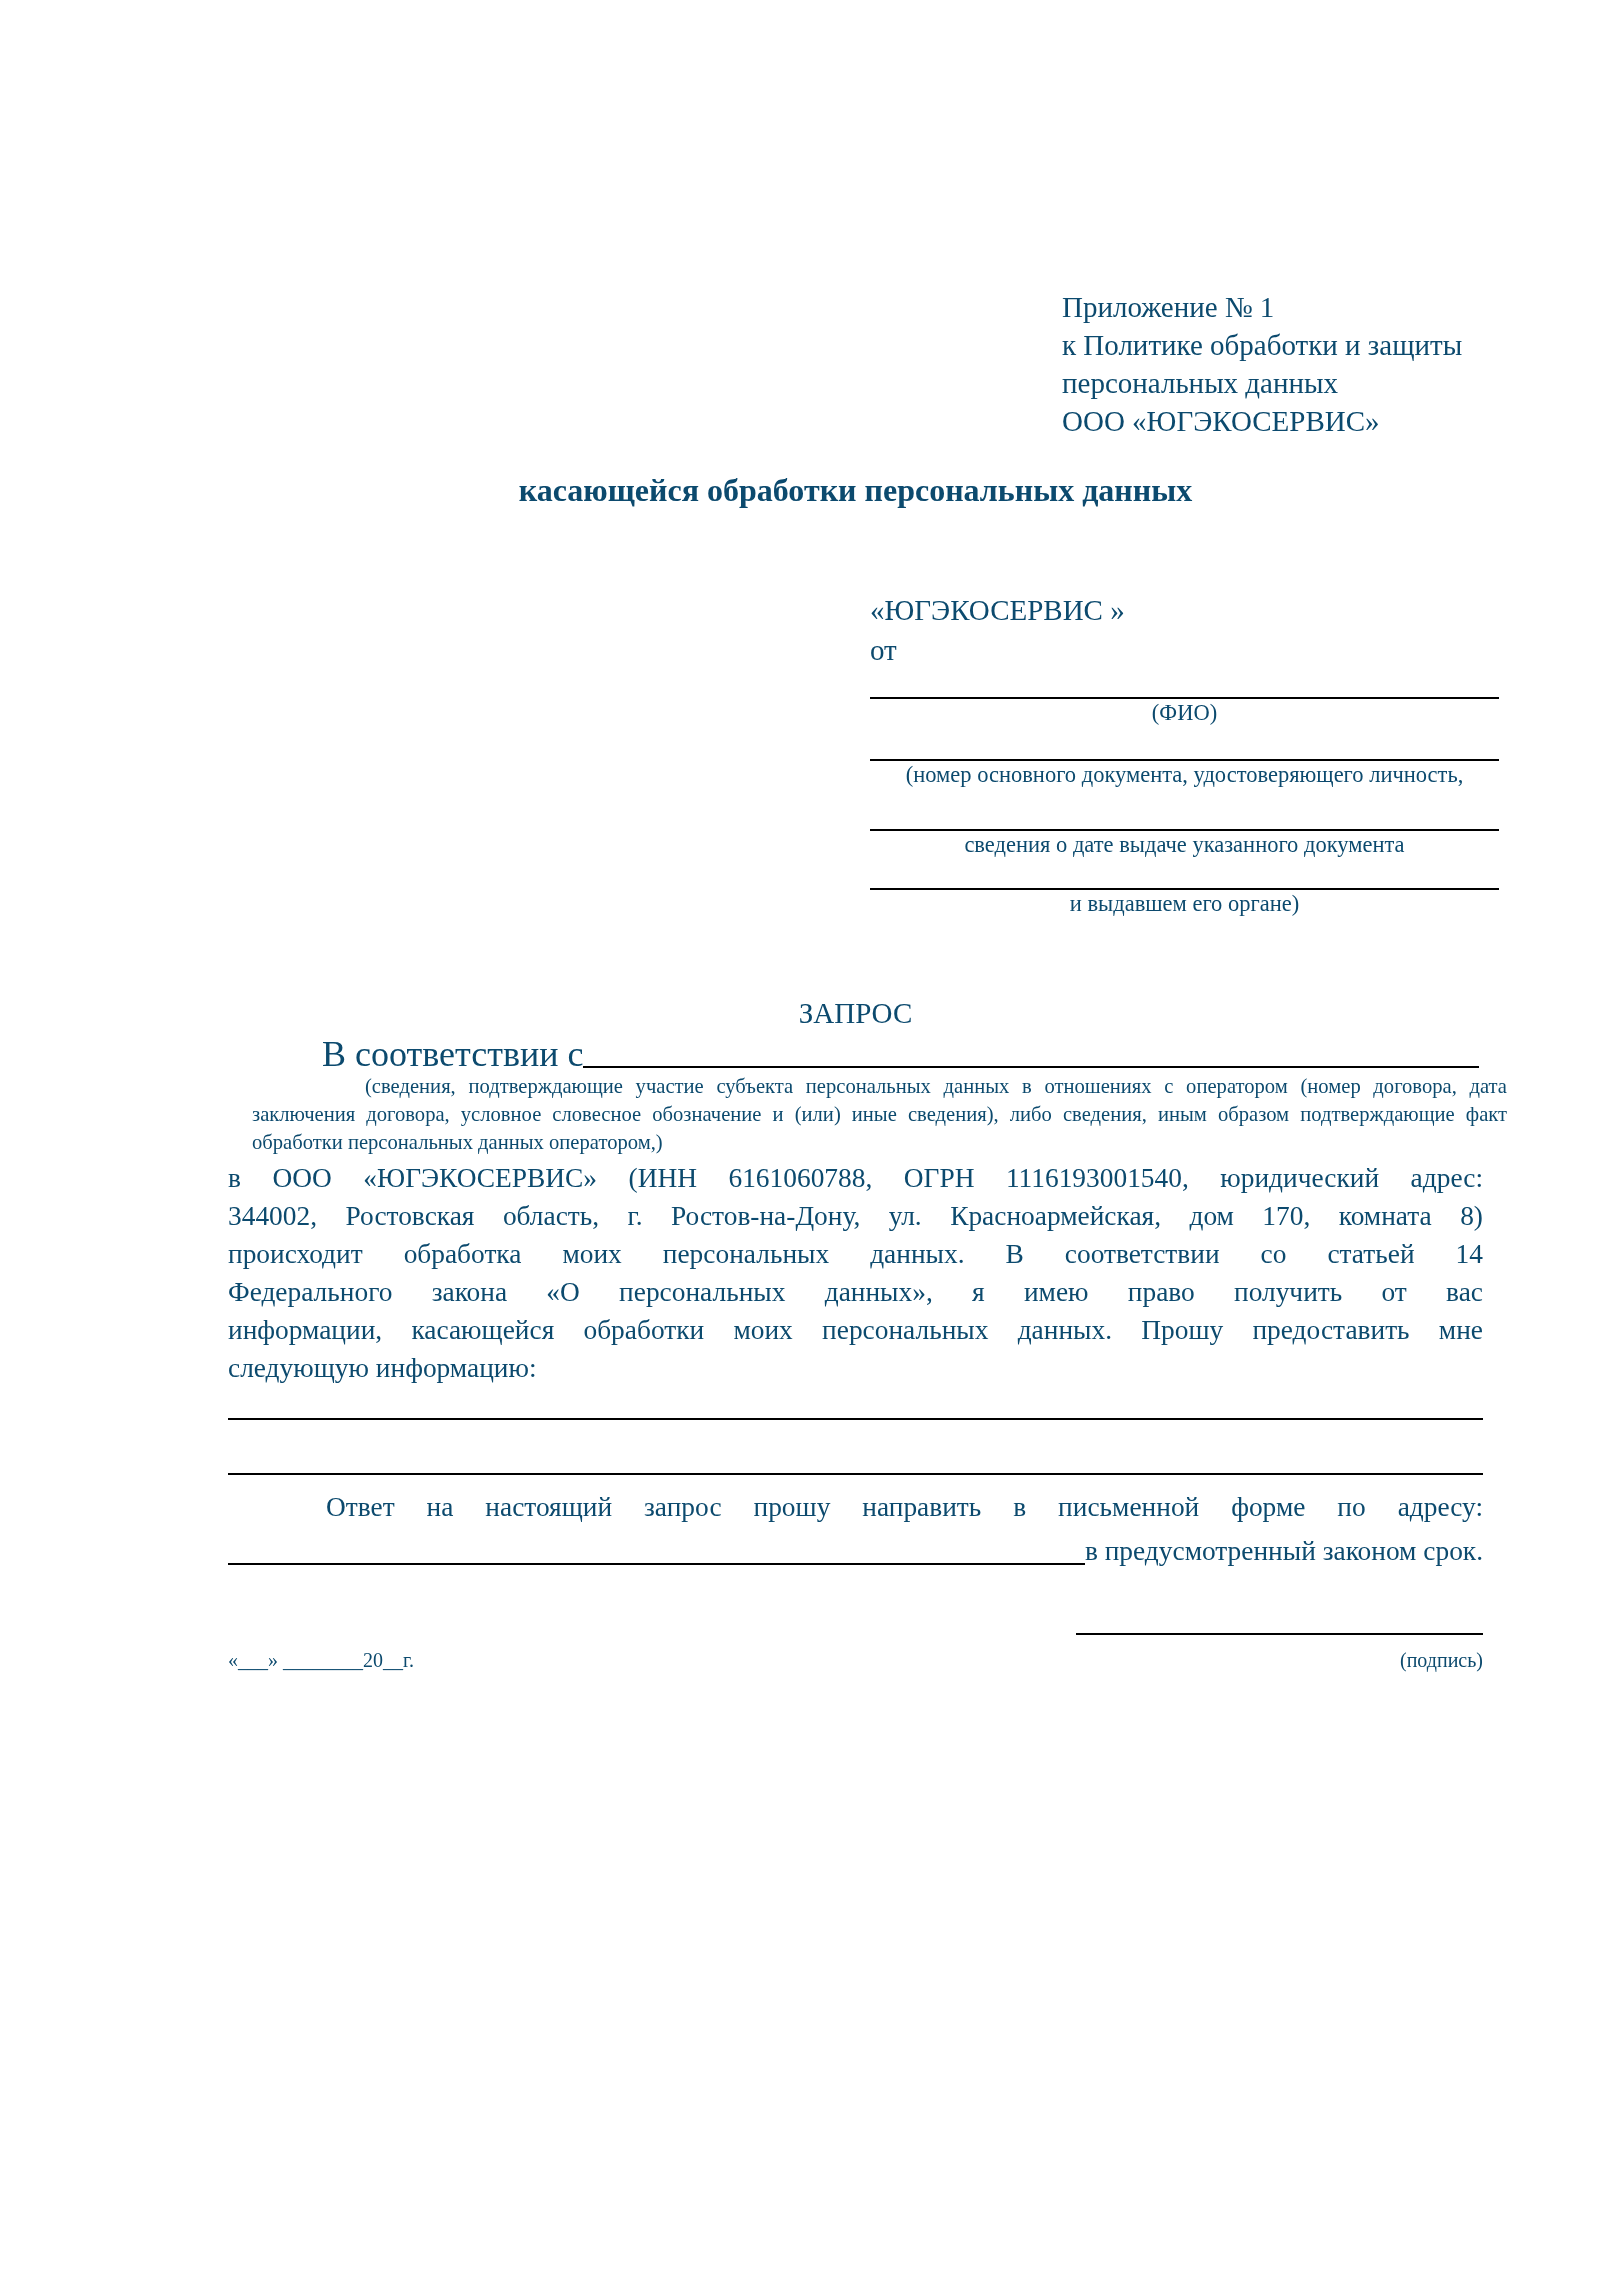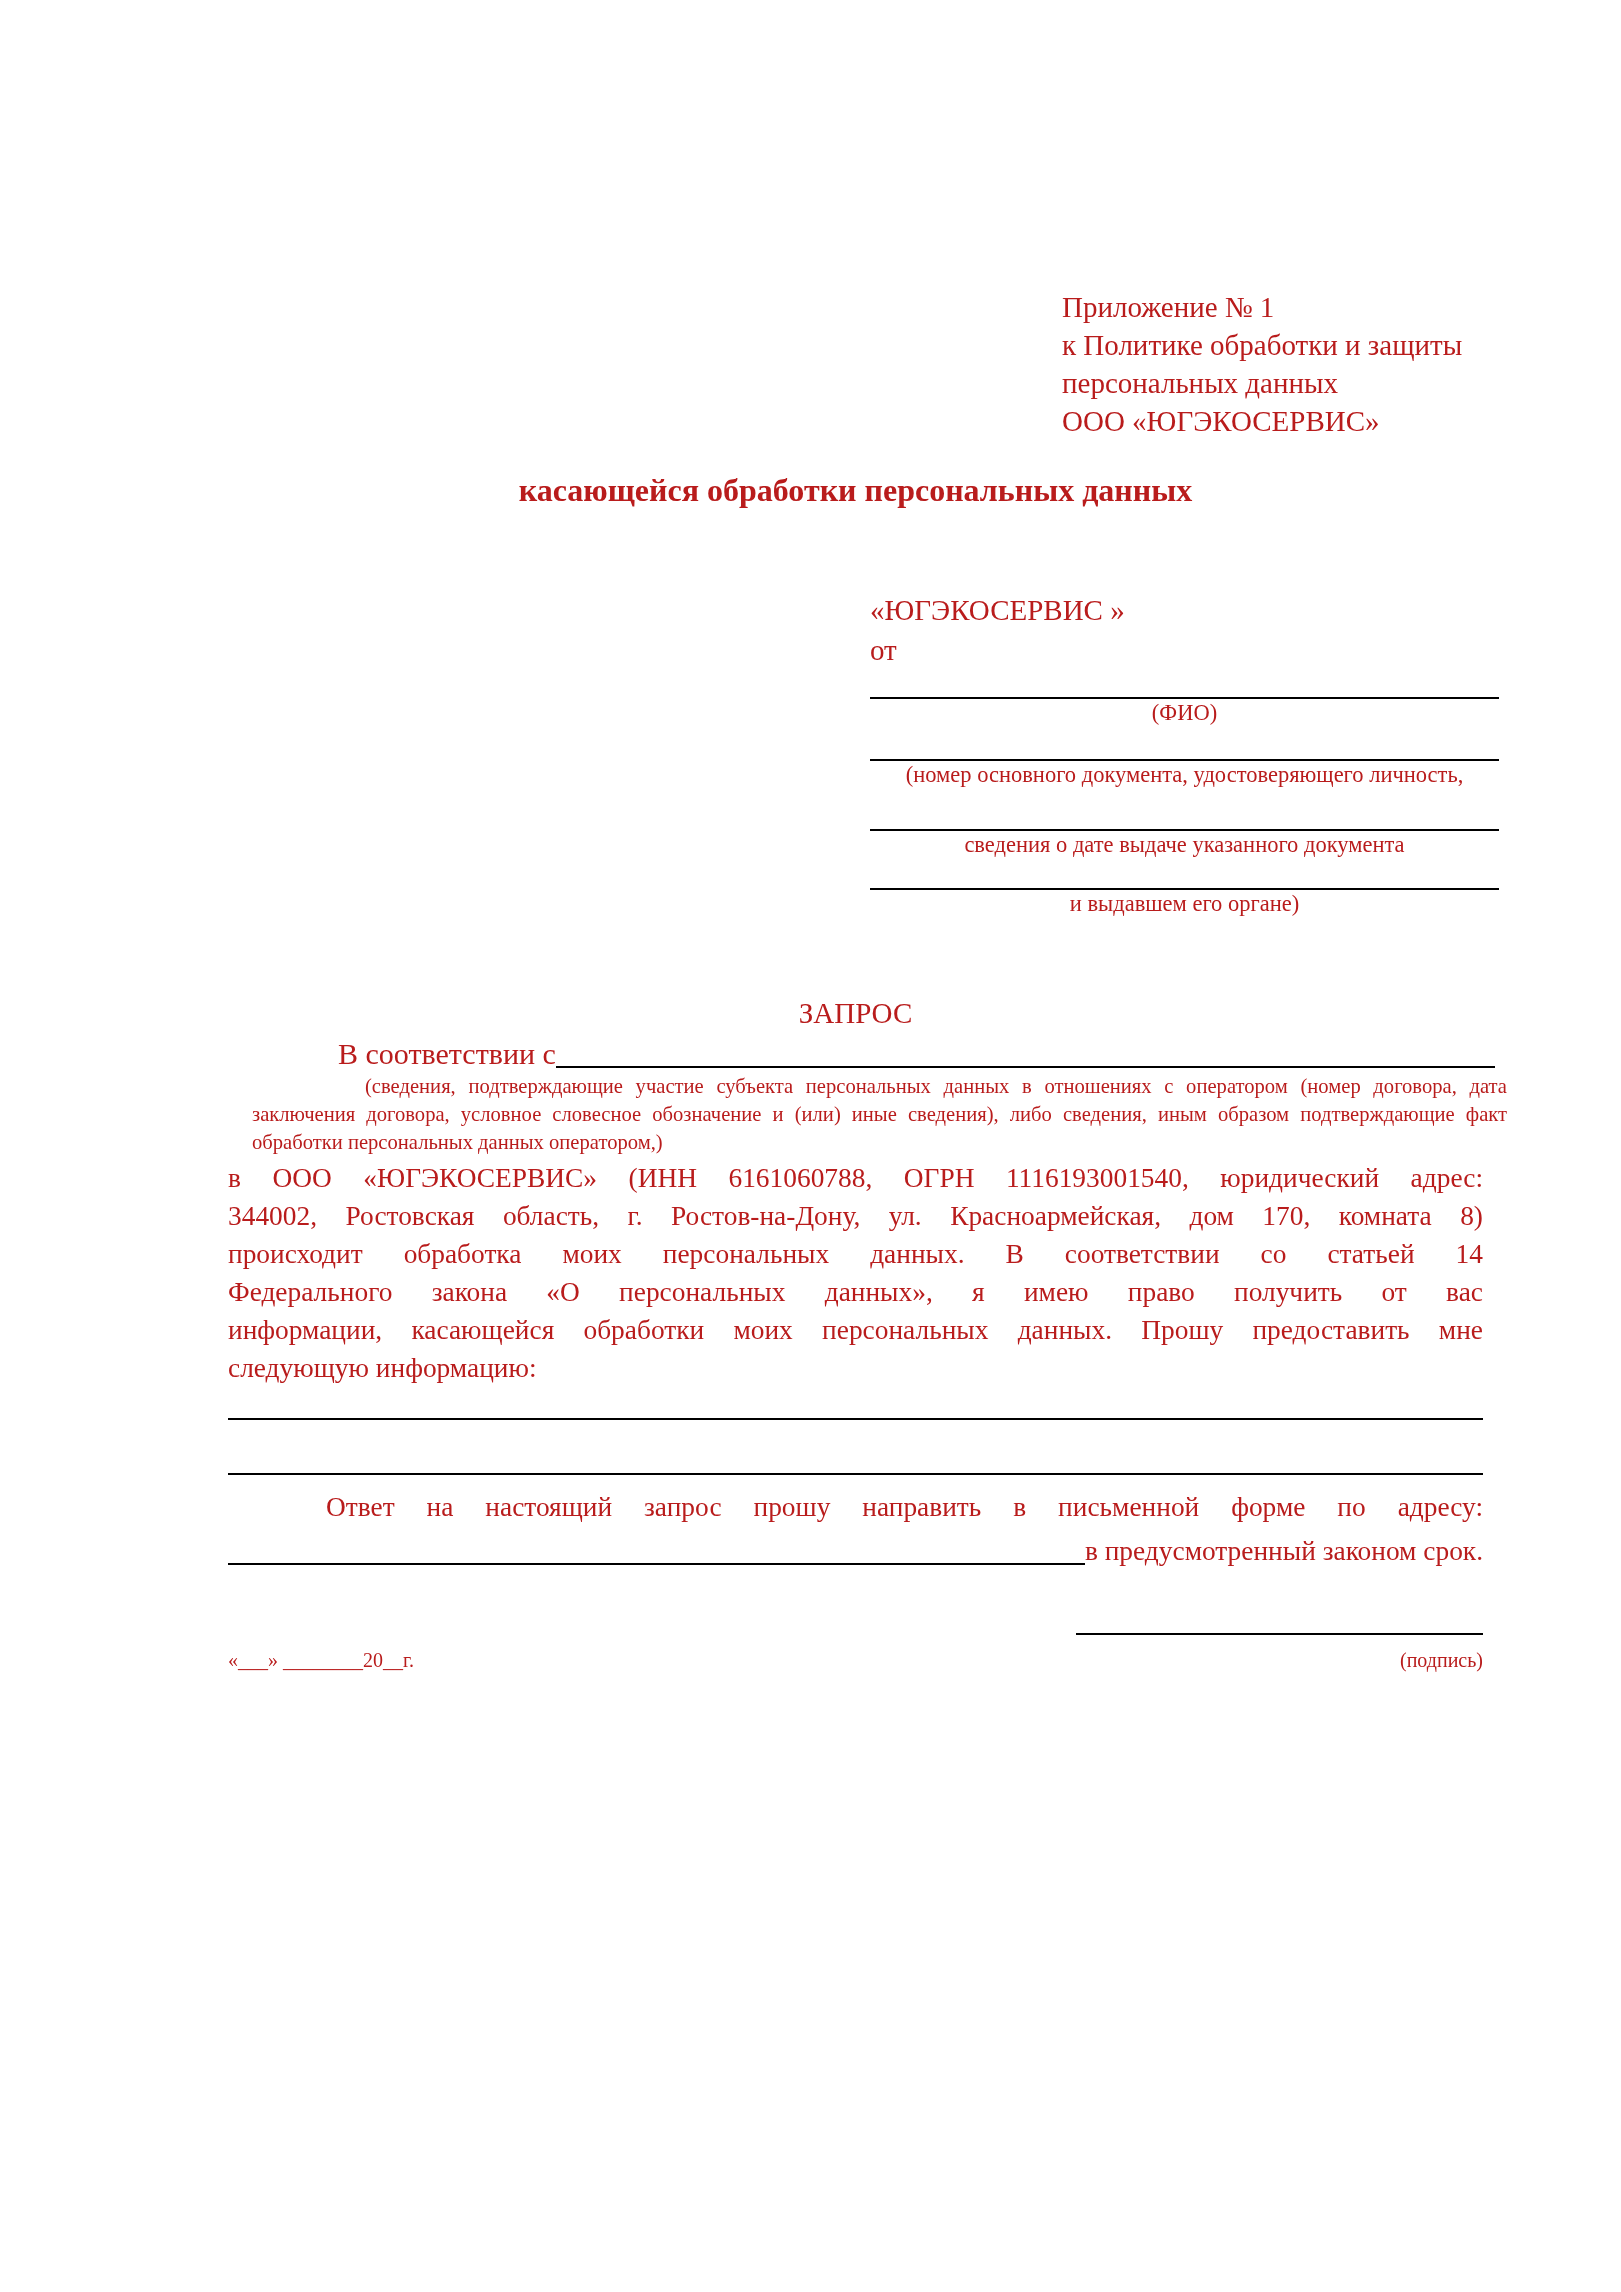--- a/index.html
+++ b/index.html
@@ -1,21 +1,21 @@
 <!DOCTYPE html>
 <html><head>
 <meta charset="utf-8">
 <style>
   html,body{margin:0;padding:0;background:#888;}
   .page{
     position:relative;
     width:1621px;height:2293px;
     margin:0 auto;
     background:#ffffff;
-    color:#b91c1c;
+    color:#0c4a6e;
     font-family:"Liberation Serif","DejaVu Serif",serif;
     overflow:hidden;
   }
   
   .appendix{
     position:absolute;left:1062px;top:288px;width:461px;
     font-size:29px;line-height:38px;
   }
   
   .form-title{
@@ -35,22 +35,22 @@
   .field-2{margin-top:33px;}
   .field-3{margin-top:41px;}
   .field-4{margin-top:29px;}
   
   .request-heading{
     position:absolute;left:228px;top:994px;width:1255px;
     text-align:center;font-size:29px;line-height:39px;
   }
   
   .basis-row{
-    position:absolute;left:240px;top:1035px;width:1255px;
-    display:flex;align-items:flex-end;font-size:30px;line-height:38px;
+    position:absolute;left:224px;top:1035px;width:1255px;
+    display:flex;align-items:flex-end;font-size:36px;line-height:38px;
   }
   .basis-row .prefix{padding-left:98px;white-space:nowrap;}
   .basis-row .fill{flex:1;border-bottom:2.9px solid #000;margin-bottom:4.9px;}
   
   .fine-print{
     position:absolute;left:228px;top:1072px;width:1255px;
     font-size:20.6px;line-height:28px;margin-left:24px;
   }
   .fine-print .jline{text-align:justify;text-align-last:justify;overflow:hidden;}
   .fine-print .jline.first{text-indent:113px;}

